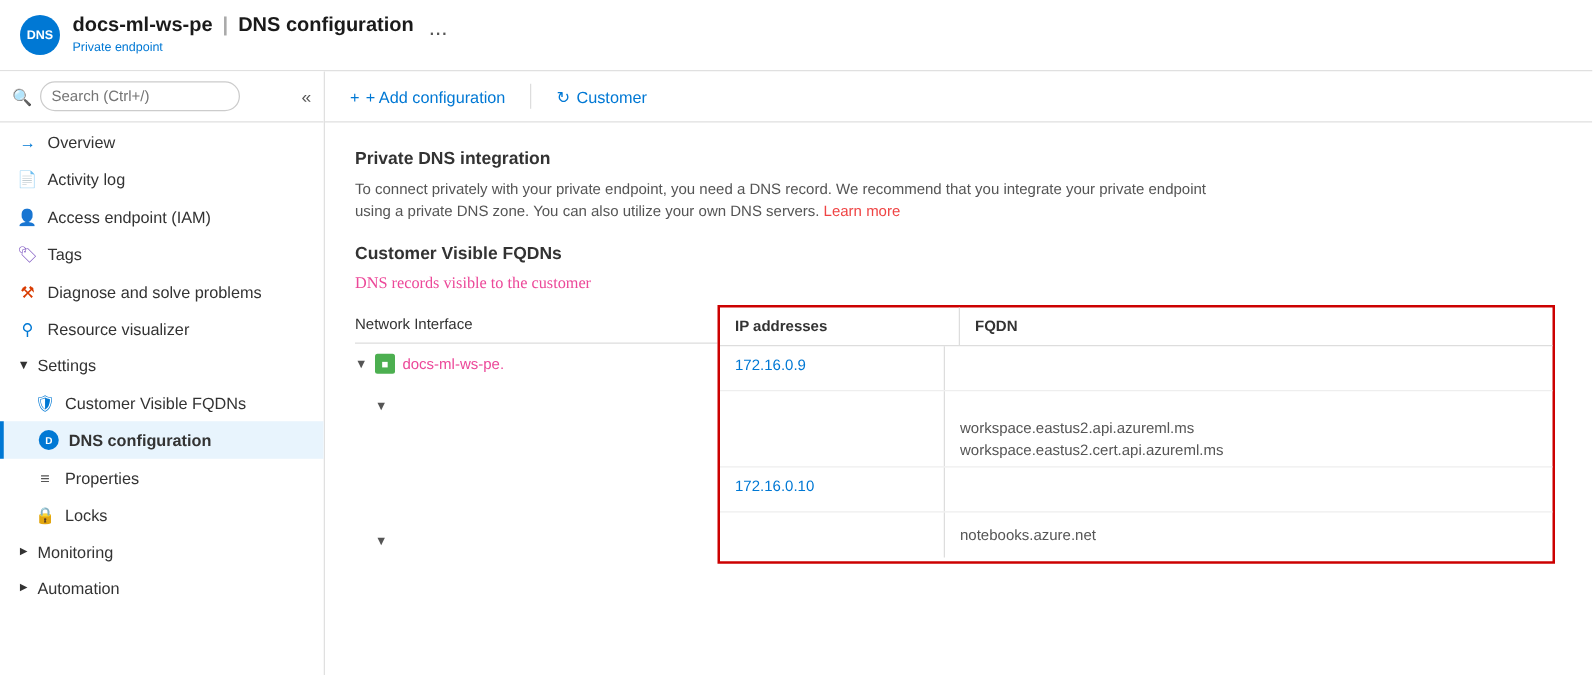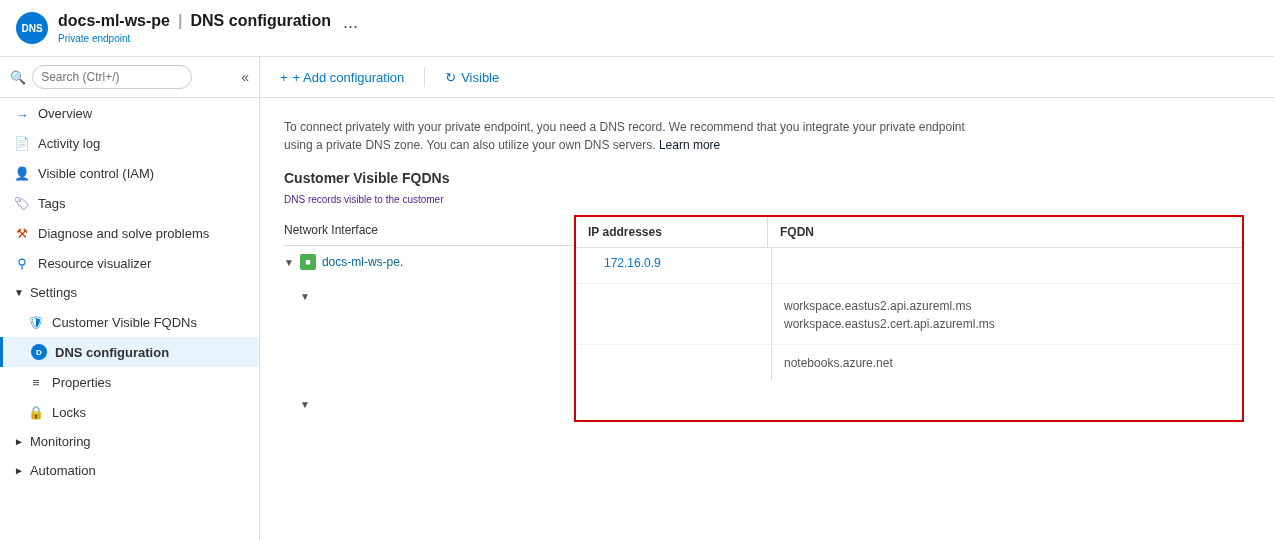--- a/index.html
+++ b/index.html
@@ -119,24 +119,24 @@
       font-size: 13px;
       color: #0078d4;
       padding: 2px 4px;
     }
     .toolbar-divider { width: 1px; height: 20px; background: #ddd; }
 
     .main-body { padding: 20px 24px; }
 
     .section-title { font-size: 14px; font-weight: 600; margin-bottom: 8px; }
     .section-desc { font-size: 12px; color: #555; margin-bottom: 16px; line-height: 1.5; max-width: 700px; }
-    .section-desc a { color: #0f172a; text-decoration: none; }
+    .section-desc a { color: #ef4444; text-decoration: none; }
 
     .fqdn-section { margin-top: 8px; }
-    .fqdn-subtitle { font-size: 10px; color: #4c1d95; margin-bottom: 10px; }
+    .fqdn-subtitle { font-size: 13px; color: #ec4899; margin-bottom: 10px; font-family: Liberation Serif, serif; }
 
     .fqdn-table-wrapper {
       display: flex;
       gap: 0;
       max-width: 960px;
     }
 
     .network-interface-col {
       width: 290px;
       flex-shrink: 0;
@@ -148,21 +148,21 @@
       border-bottom: 1px solid #ddd;
       color: #333;
     }
     .ni-row {
       display: flex;
       align-items: center;
       padding: 8px 0;
       gap: 6px;
       font-size: 12px;
     }
-    .ni-link { color: #0369a1; text-decoration: none; }
+    .ni-link { color: #ec4899; text-decoration: none; }
     .chevron-down { font-size: 10px; color: #555; }
 
     .ip-fqdn-box {
       border: 2px solid #c00;
       flex: 1;
       min-width: 0;
     }
     .ip-fqdn-header {
       display: flex;
       border-bottom: 1px solid #ddd;
@@ -181,21 +181,20 @@
       padding: 8px 12px;
       font-size: 12px;
       font-weight: 600;
       color: #333;
     }
     .ip-fqdn-row {
       display: flex;
       border-bottom: 1px solid #eee;
       min-height: 32px;
       align-items: center;
-      padding-left: 16px;
     }
     .ip-cell {
       width: 180px;
       flex-shrink: 0;
       padding: 8px 12px;
       font-size: 12px;
       color: #0078d4;
       border-right: 1px solid #ddd;
       align-self: stretch;
       display: flex;
@@ -264,21 +263,21 @@
       <span>Overview</span>
     </div>
 
     <div class="nav-item">
       <span class="icon icon-activity">📄</span>
       <span>Activity log</span>
     </div>
 
     <div class="nav-item">
       <span class="icon icon-access">👤</span>
-      <span>Visible control (IAM)</span>
+      <span>Access endpoint (IAM)</span>
     </div>
 
     <div class="nav-item">
       <span class="icon icon-tags">🏷</span>
       <span>Tags</span>
     </div>
 
     <div class="nav-item">
       <span class="icon icon-diagnose">⚒</span>
       <span>Diagnose and solve problems</span>
@@ -330,27 +329,28 @@
   <div class="main-content">
 
     <div class="toolbar">
       <button class="toolbar-btn">
         <span>+</span>
         <span>+ Add configuration</span>
       </button>
       <div class="toolbar-divider"></div>
       <button class="toolbar-btn">
         <span>↻</span>
-        <span>Visible</span>
+        <span>Customer</span>
       </button>
     </div>
 
     <div class="main-body">
 
       <div>
+        <div class="section-title">Private DNS integration</div>
         <div class="section-desc">
           <span>To connect privately with your private endpoint, you need a DNS record. We recommend that you integrate your private endpoint using a private DNS zone. You can also utilize your own DNS servers.</span>
           <a href="#">Learn more</a>
         </div>
       </div>
 
       <div class="fqdn-section">
         <div class="section-title">Customer Visible FQDNs</div>
         <div class="fqdn-subtitle">DNS records visible to the customer</div>
 
@@ -385,28 +385,34 @@
               <div class="fqdn-col-header">FQDN</div>
             </div>
 
             <div class="ip-fqdn-row" style="min-height:36px;">
               <div class="ip-cell">
                 <span>172.16.0.9</span>
               </div>
               <div class="fqdn-cell"></div>
             </div>
 
-            <div class="ip-fqdn-row" style="min-height:60px; align-items: center;">
+            <div class="ip-fqdn-row" style="min-height:60px; align-items: flex-end;">
               <div class="ip-cell" style="min-height:60px;"></div>
               <div class="fqdn-cell" style="padding-top:8px;">
                 <span class="fqdn-value">workspace.eastus2.api.azureml.ms</span>
                 <span class="fqdn-value">workspace.eastus2.cert.api.azureml.ms</span>
               </div>
             </div>
 
+            <div class="ip-fqdn-row" style="min-height:36px;">
+              <div class="ip-cell">
+                <span>172.16.0.10</span>
+              </div>
+              <div class="fqdn-cell"></div>
+            </div>
 
             <div class="ip-fqdn-row" style="min-height:36px; border-bottom: none;">
               <div class="ip-cell" style="min-height:36px;"></div>
               <div class="fqdn-cell" style="justify-content:flex-end; padding-bottom:6px;">
                 <span class="fqdn-value">notebooks.azure.net</span>
               </div>
             </div>
 
           </div>
         </div>

